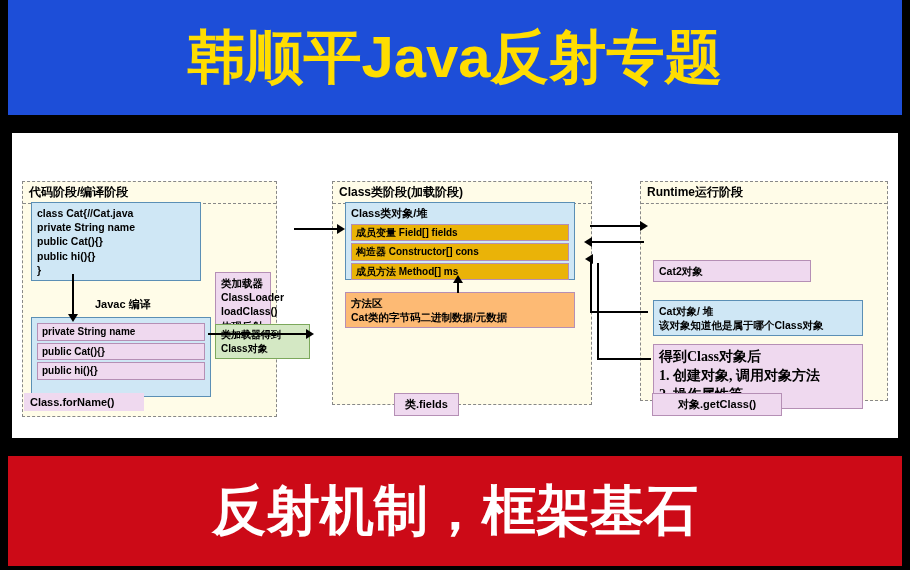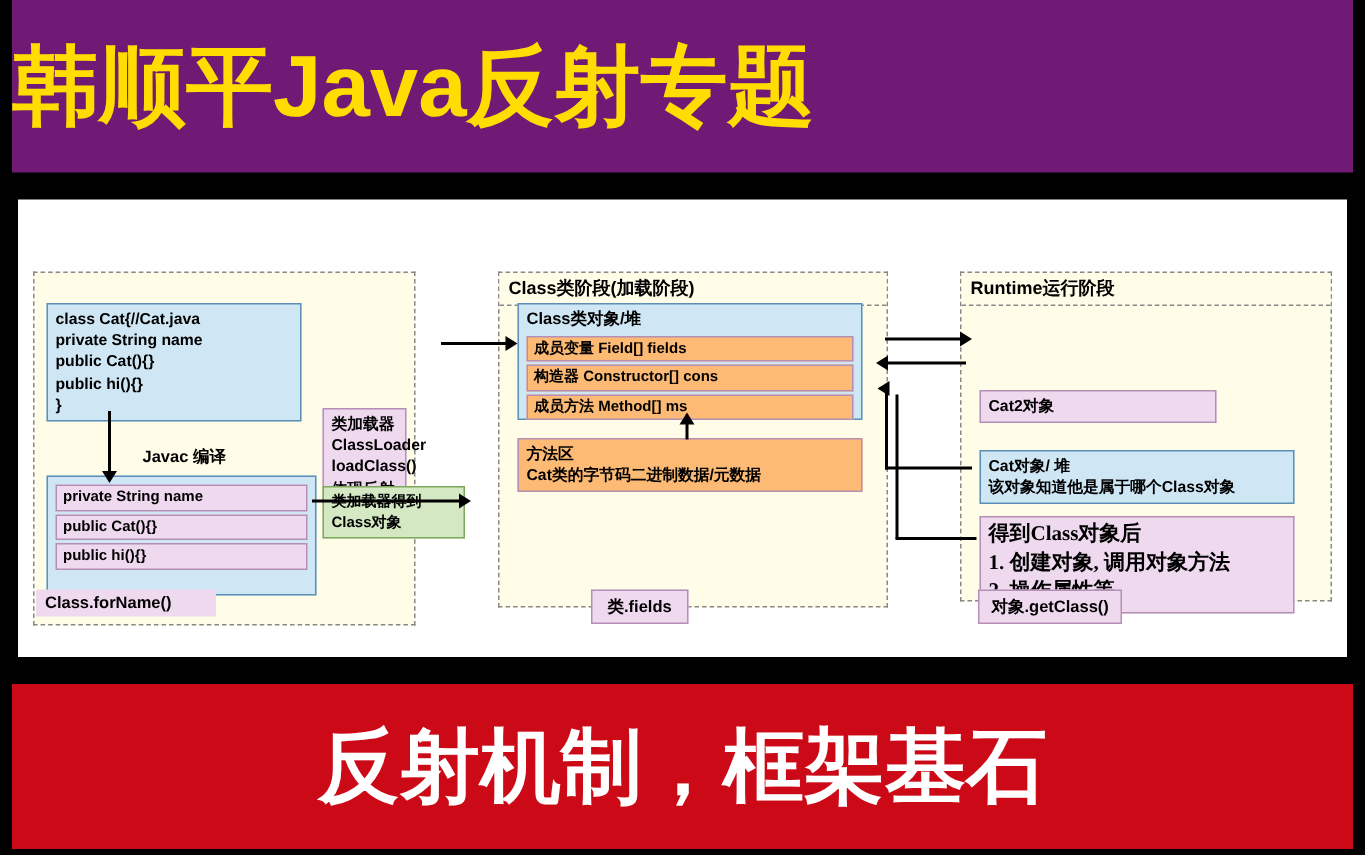--- a/index.html
+++ b/index.html
@@ -1,23 +1,23 @@
 <!DOCTYPE html>
 <html><head>
 <meta charset="utf-8">
 <style>
 * { margin: 0; padding: 0; box-sizing: border-box; }
 body { width: 910px; height: 570px; background: #000; font-family: "Microsoft YaHei", sans-serif; overflow: hidden; }
 
 .banner-top {
-  background: #701a75;
+  background: #1d4ed8;
   height: 115px;
   display: flex;
   align-items: center;
-  justify-content: flex-start;
+  justify-content: center;
   margin: 0 8px;
 }
 .banner-top-text {
   color: #ffdd00;
   font-size: 58px;
   font-weight: bold;
 }
 
 .diagram-area {
   background: #fff;
@@ -71,29 +71,29 @@
 .box-loader { left: 192px; top: 90px; width: 56px; background: #efd9ef; border-color: #b58fb5; }
 .box-compile-label { position: absolute; left: 72px; top: 115px; font-size: 11px; font-weight: bold; }
 .box-catclass { left: 8px; top: 135px; width: 180px; height: 80px; }
 .box-catclass-header { font-weight: bold; font-size: 11px; margin-bottom: 2px; }
 .box-catclass-item { background: #efd9ef; border: 1px solid #b58fb5; margin: 2px 0; padding: 1px 4px; font-size: 10px; }
 .box-loader-note { left: 192px; top: 142px; width: 95px; background: #d4e8c4; border-color: #7ca85c; font-size: 10px; }
 .box-forname { left: 12px; top: 260px; width: 120px; background: #efd9ef; border-color: #b58fb5; font-size: 11px; padding: 3px 6px; position: absolute; font-weight: bold; }
 
 .box-classobj { left: 12px; top: 20px; width: 230px; height: 78px; }
 .box-classobj-header { font-weight: bold; font-size: 11px; margin-bottom: 3px; }
-.box-classobj-item { background: #fdba74; border: 1px solid #b58fb5; margin: 2px 0; padding: 1px 4px; font-size: 10px; }
+.box-classobj-item { background: #eab308; border: 1px solid #b58fb5; margin: 2px 0; padding: 1px 4px; font-size: 10px; }
 .box-methodarea { left: 12px; top: 110px; width: 230px; background: #fdba74; border-color: #b58fb5; }
 .box-classlabel { position: absolute; left: 382px; top: 260px; background: #efd9ef; border: 1px solid #b58fb5; padding: 3px 10px; font-size: 11px; font-weight: bold; }
 
 .box-runtime1 { left: 12px; top: 20px; width: 210px; }
 .box-runtime2 { left: 12px; top: 78px; width: 158px; background: #efd9ef; border-color: #b58fb5; font-size: 10.5px; }
 .box-runtime3 { left: 12px; top: 118px; width: 210px; font-size: 10.5px; }
 .box-runtime4 { left: 12px; top: 162px; width: 210px; background: #efd9ef; border-color: #b58fb5; font-size: 14px; font-family: Liberation Serif, serif; }
-.box-getclass { position: absolute; left: 640px; top: 260px; background: #efd9ef; border: 1px solid #b58fb5; padding: 3px 8px; font-size: 11px; font-weight: bold; }
+.box-getclass { position: absolute; left: 640px; top: 260px; background: #efd9ef; border: 1px solid #b58fb5; padding: 3px 25px; font-size: 11px; font-weight: bold; }
 
 .arrow {
   position: absolute;
   background: #000;
 }
 .arrow-h { height: 2px; }
 .arrow-v { width: 2px; }
 .arrow-head-r { position:absolute; width: 0; height: 0; border-left: 8px solid #000; border-top: 5px solid transparent; border-bottom: 5px solid transparent; }
 .arrow-head-l { position:absolute; width: 0; height: 0; border-right: 8px solid #000; border-top: 5px solid transparent; border-bottom: 5px solid transparent; }
 .arrow-head-u { position:absolute; width: 0; height: 0; border-bottom: 8px solid #000; border-left: 5px solid transparent; border-right: 5px solid transparent; }
@@ -118,20 +118,21 @@
 
 <div class="banner-top">
   <div class="banner-top-text">韩顺平Java反射专题</div>
 </div>
 
 <div class="diagram-area">
 
   <div class="diagram-title">Java 程序在计算机有三个阶段</div>
 
   <div class="stage stage1">
+    <div class="stage-header">代码阶段/编译阶段</div>
     <div class="box box-source" style="white-space:pre-line;">class Cat{//Cat.java
 private String name
 public Cat(){}
 public hi(){}
 }</div>
     <div class="box-compile-label">Javac 编译</div>
     <div class="box box-loader" style="white-space:pre-line;">类加载器
 ClassLoader
 loadClass()
 体现反射</div>

